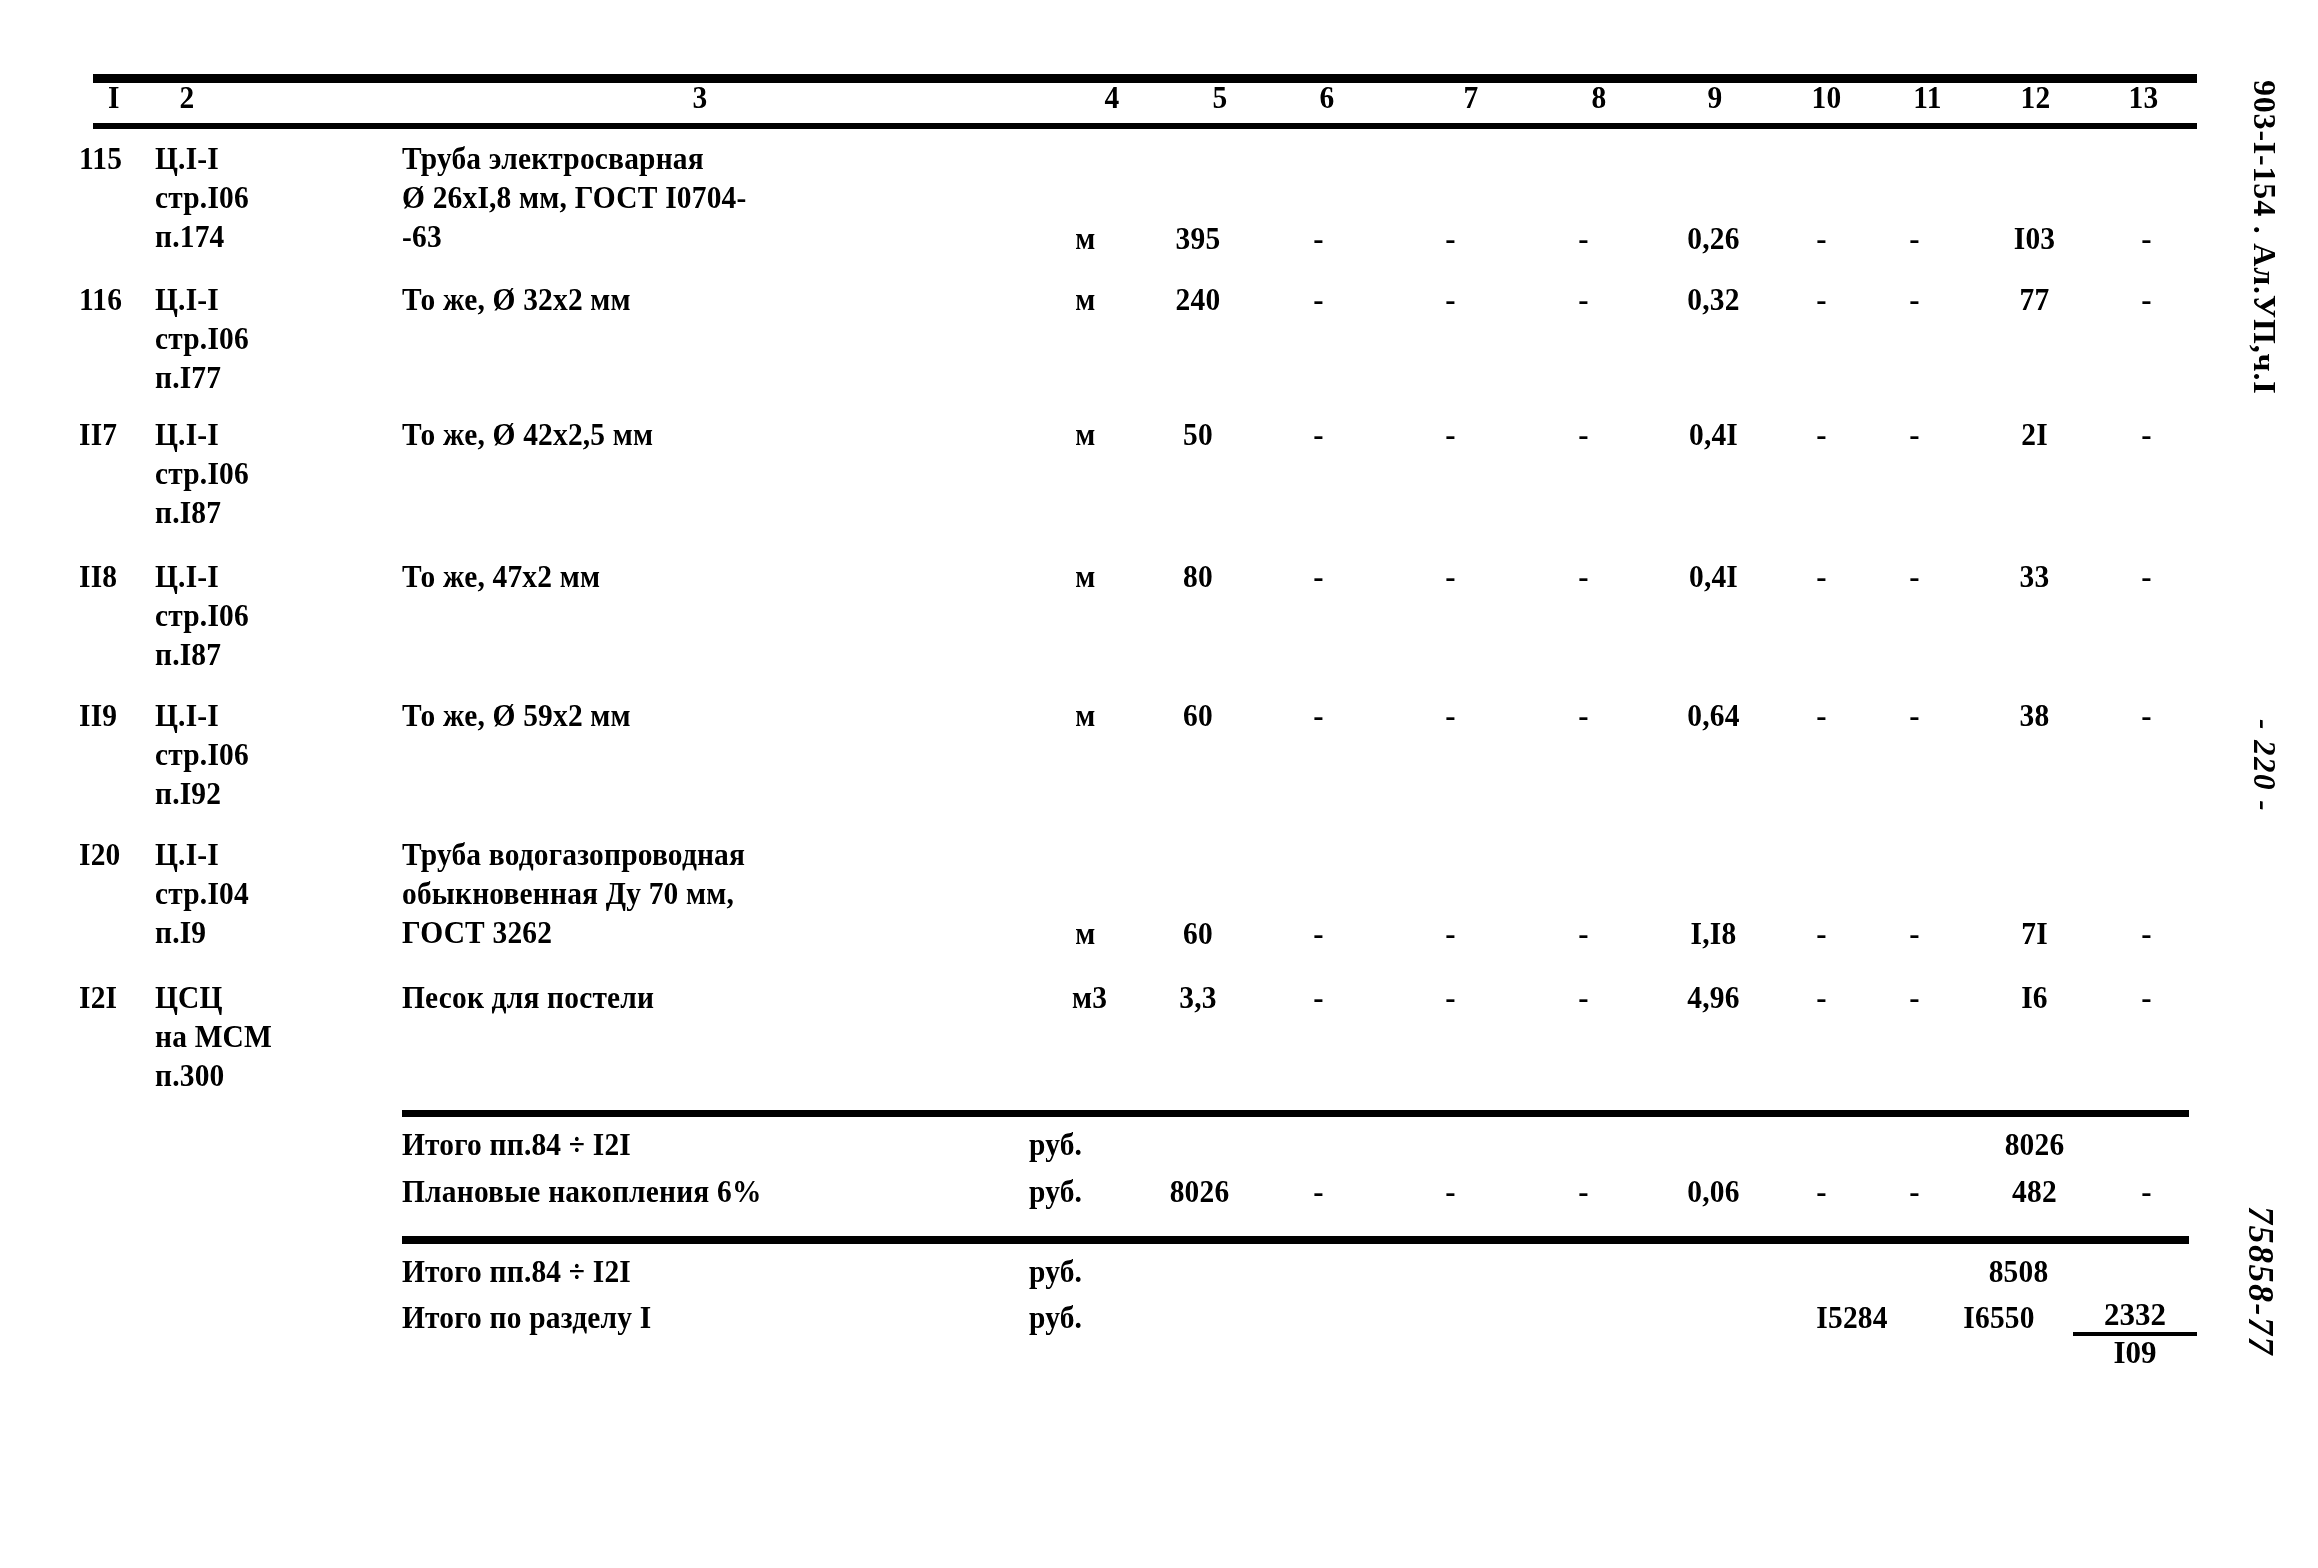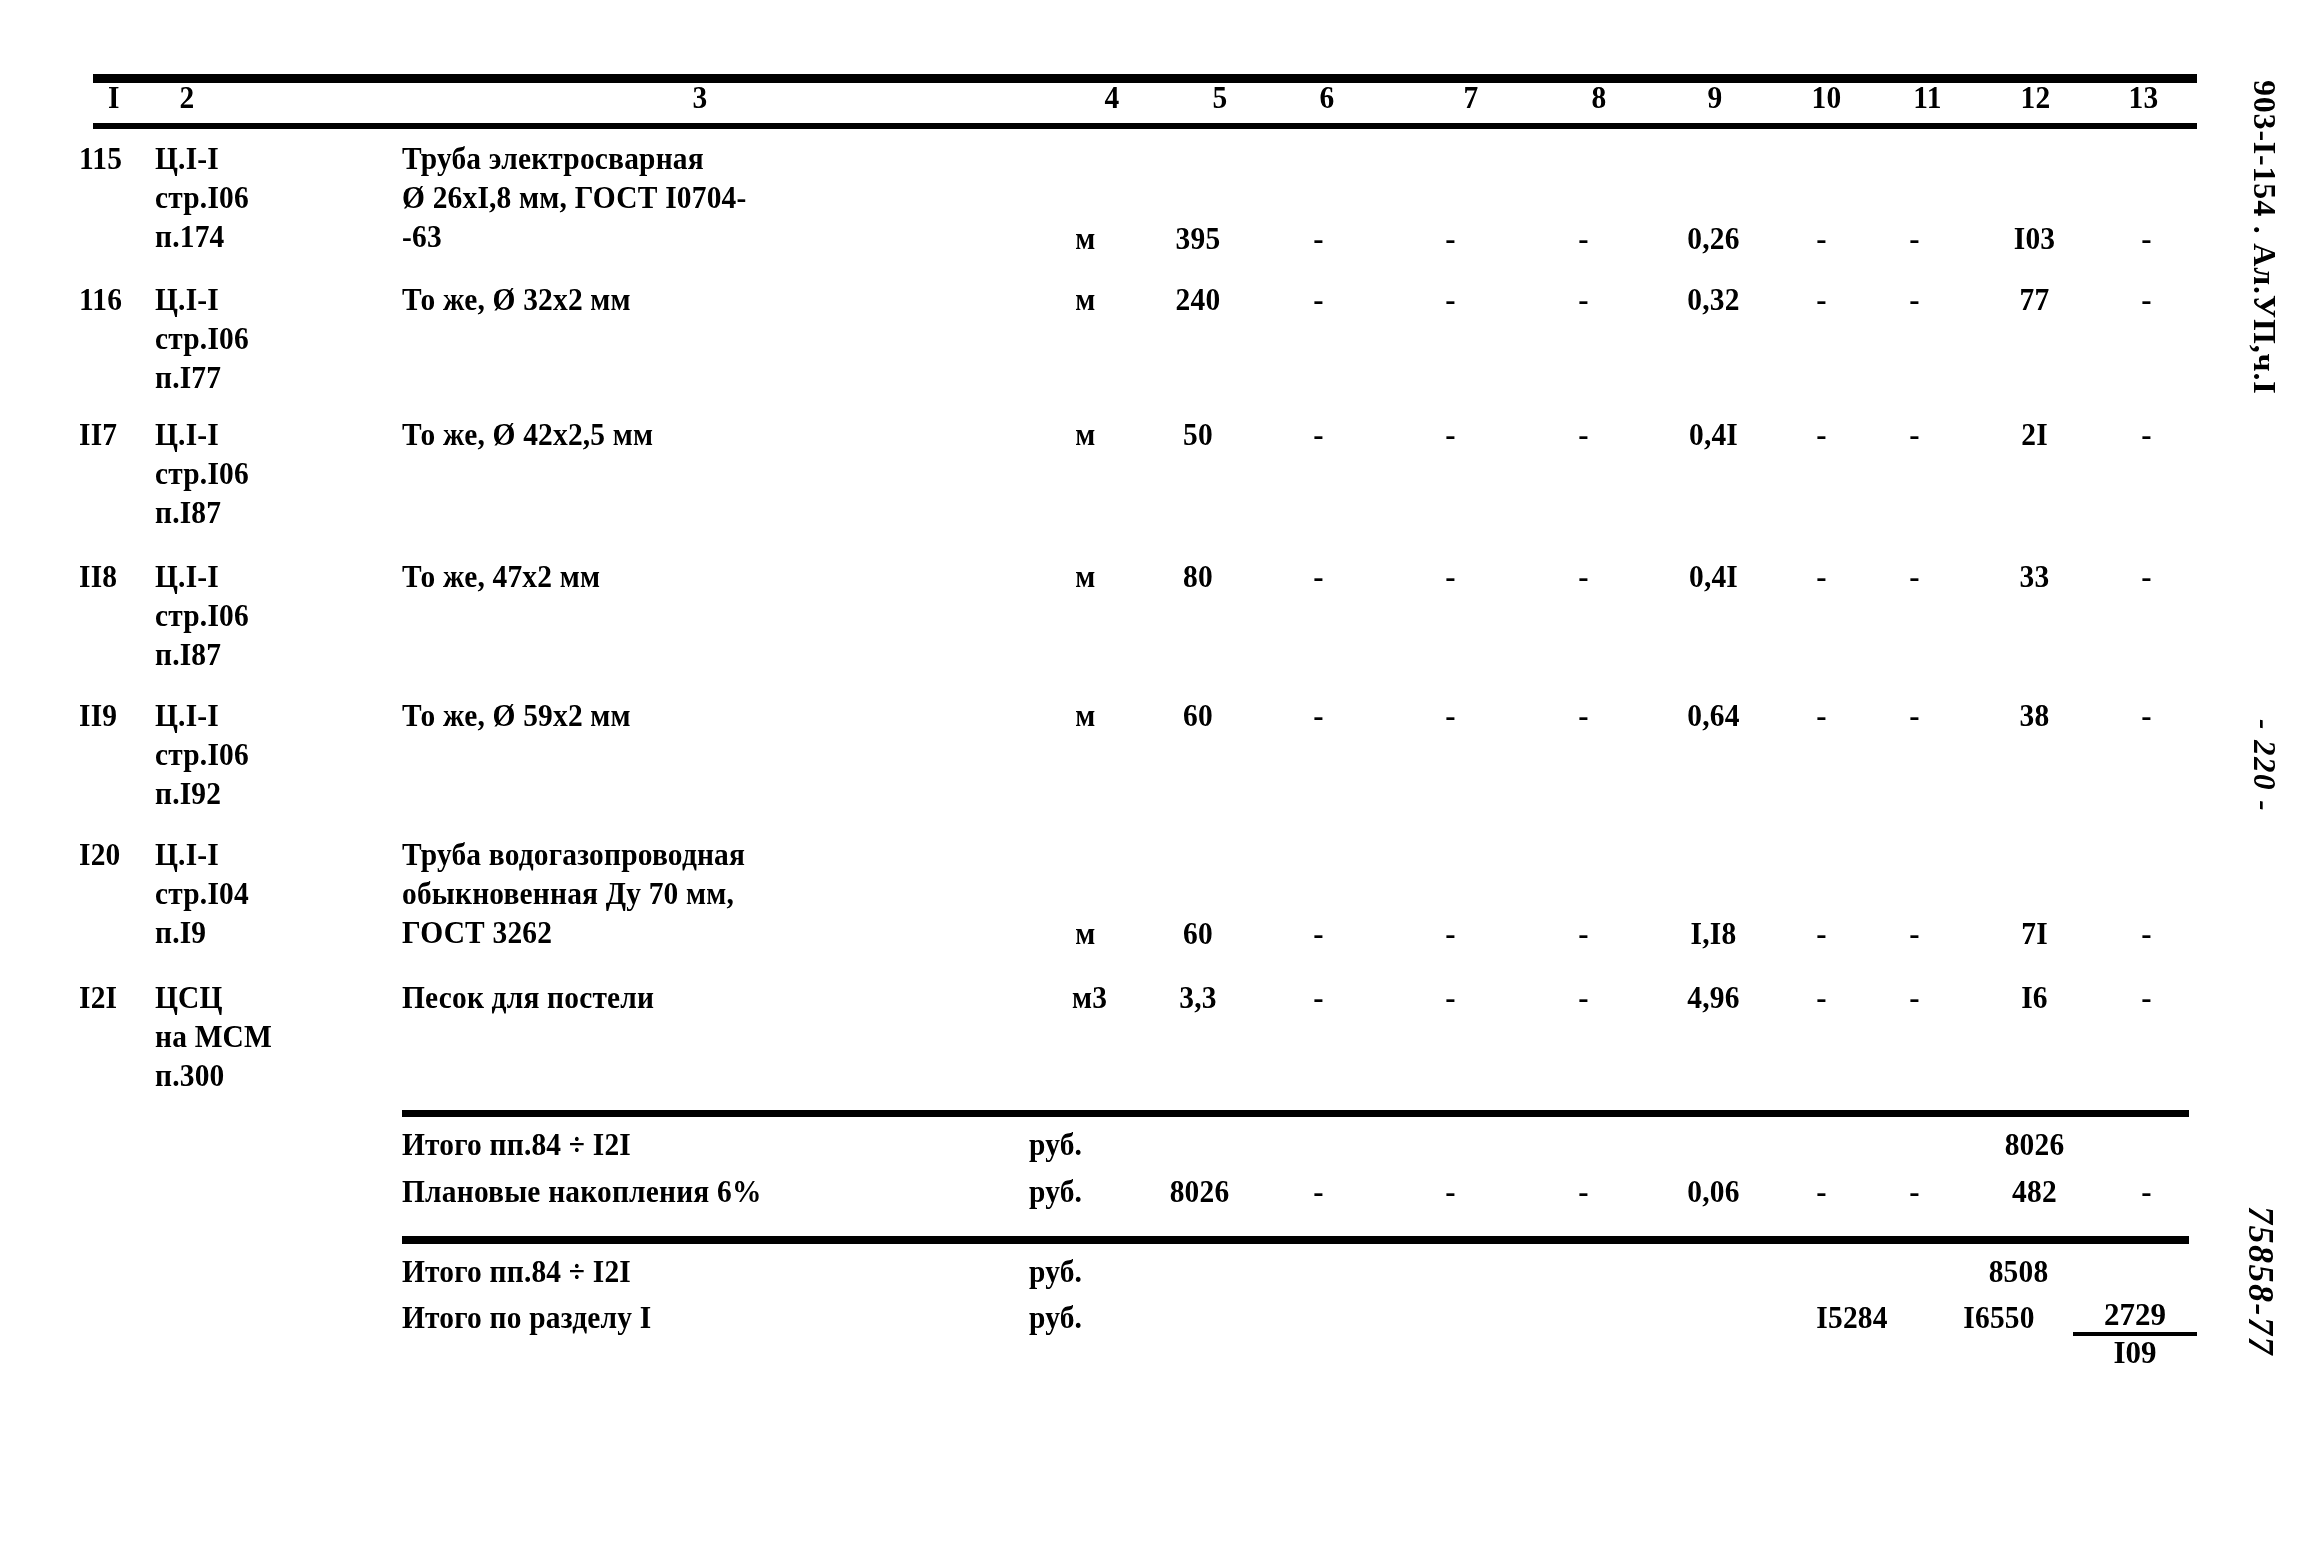--- a/index.html
+++ b/index.html
@@ -306,21 +306,21 @@
 
       <div class="cell" style="left:309px;  top:1123px; width:696px;">Итого пп.84 ÷ I2I</div>
       <div class="cell" style="left:936px; top:1123px; width:147px;">руб.</div>
       <div class="cell ctr c" style="left:1856px; top:1123px; width:139px;">8508</div>
 
       <div class="cell" style="left:309px;  top:1169px; width:696px;">Итого по разделу I</div>
       <div class="cell" style="left:936px; top:1169px; width:147px;">руб.</div>
       <div class="cell ctr c" style="left:1678px; top:1169px; width:162px;">I5284</div>
       <div class="cell ctr c" style="left:1825px; top:1169px; width:162px;">I6550</div>
       <div class="frac" style="left:1980px; top:1169px; width:124px;">
-        <span class="num">2729</span>
+        <span class="num">2332</span>
         <span class="bar"></span>
         <span class="den">I09</span>
       </div>
 
     </div>
   </div>
 
   <div class="vstamp" id="stamp-code">903-I-154 . Ал.УП,ч.I</div>
   <div class="vstamp" id="stamp-page">- 220 -</div>
   <div class="vstamp" id="stamp-order">75858-77</div>

